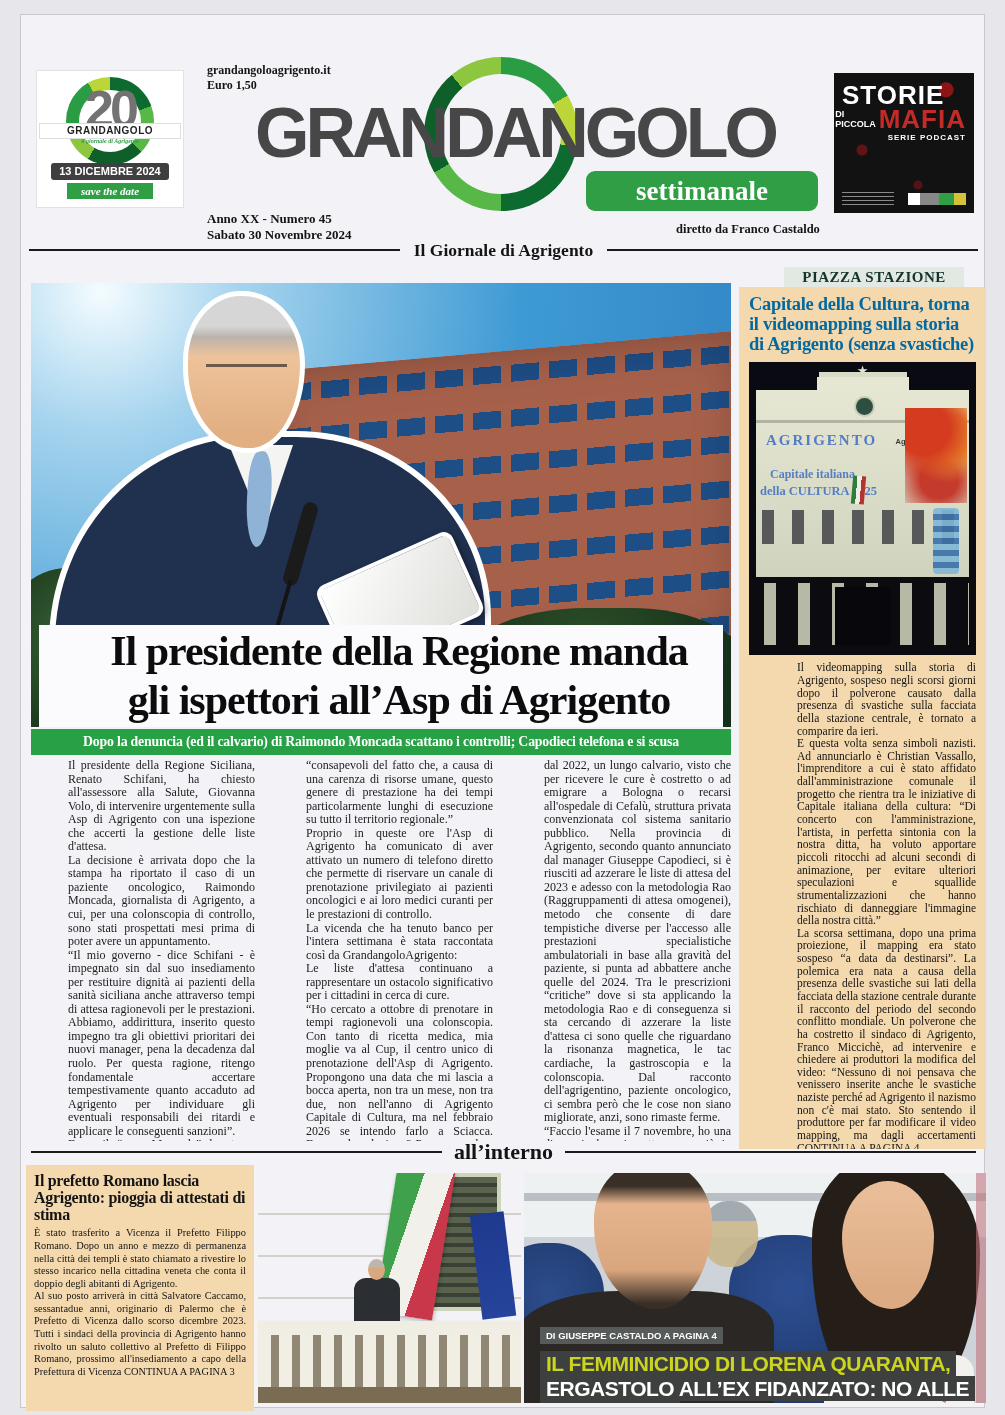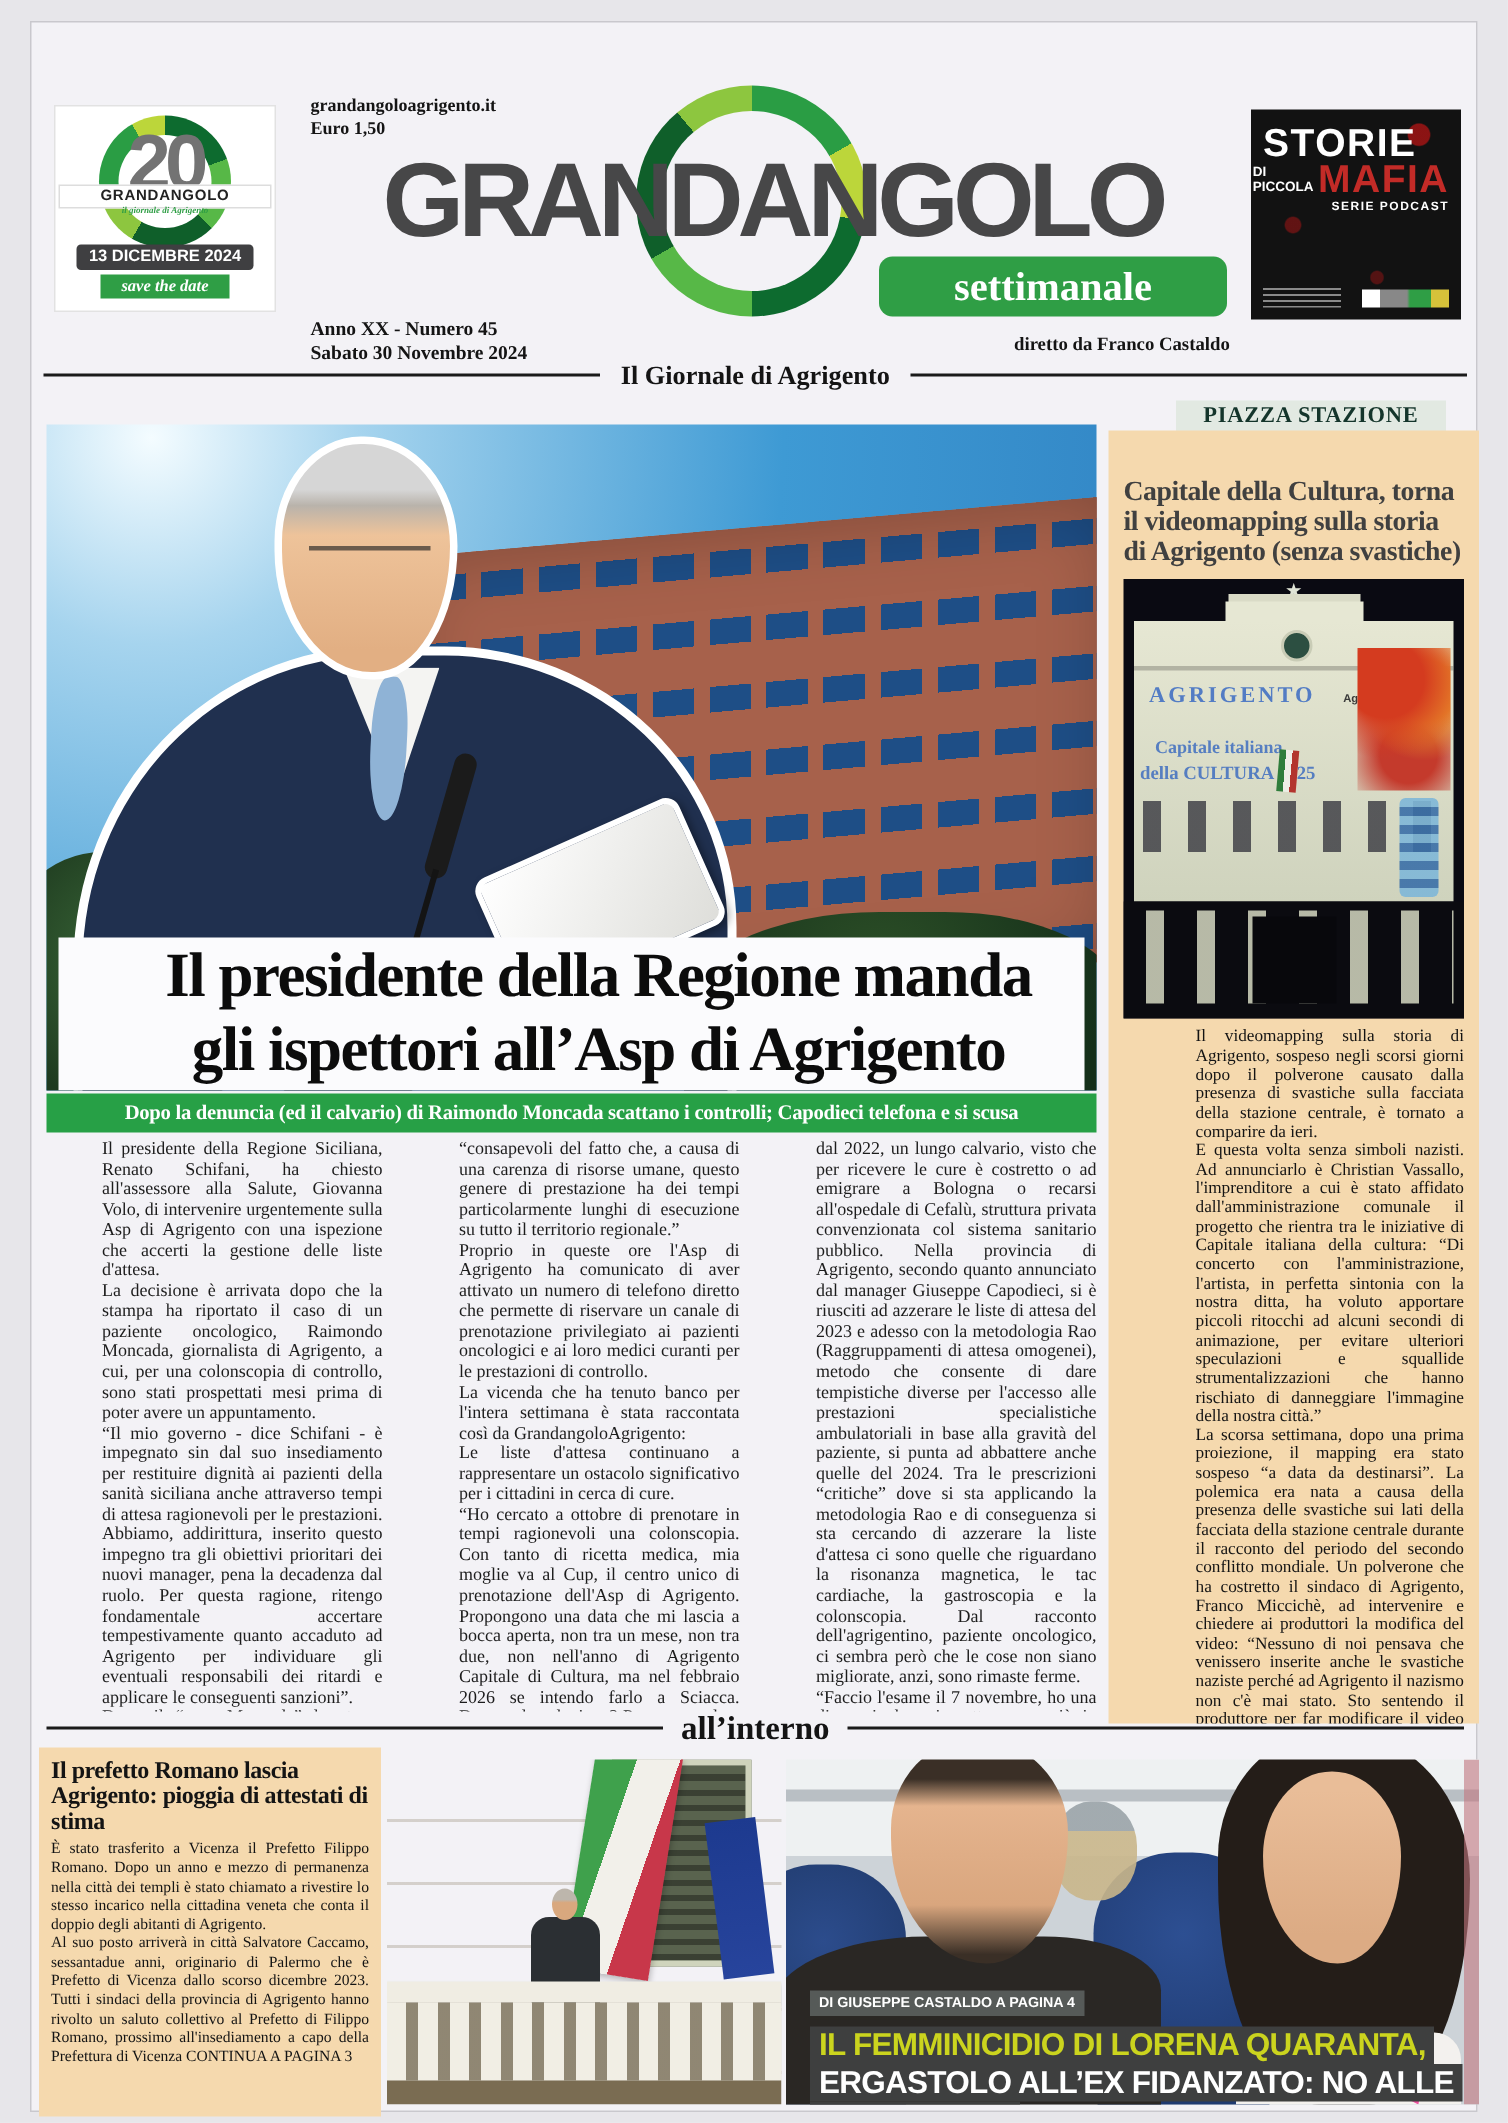--- a/index.html
+++ b/index.html
@@ -97,21 +97,21 @@
   
   .cols{position:absolute;left:10px;top:744px;width:700px;height:382px;display:flex;gap:14px;overflow:hidden;}
   .col{width:224px;font:400 12px/1.13 "Liberation Serif",serif;text-align:justify;color:#1c1c1c;margin-left:37px;}
   .col p{margin:0;}
 
   
   .sb-strip{position:absolute;left:763px;top:252px;width:180px;background:#e2e9e2;text-align:center;
             font:700 15px/21px "Liberation Serif",serif;color:#14352b;letter-spacing:.5px;}
   .sb-box{position:absolute;left:718px;top:272px;width:247px;height:862px;background:#f5d9ae;
           box-sizing:border-box;padding:8px 10px;overflow:hidden;}
-  .sb-title{font:700 18.5px/1.07 "Liberation Serif",serif;color:#404040;letter-spacing:-.3px;margin-top:24px;}
+  .sb-title{font:700 18.5px/1.07 "Liberation Serif",serif;color:#0369a1;letter-spacing:-.3px;}
   .sb-body{font:400 11.5px/1.1 "Liberation Serif",serif;text-align:justify;margin-top:6px;margin-left:48px;}
   .sb-body p{margin:0;}
 
   .station{position:relative;width:227px;height:293px;background:#0a0a12;margin:8px 0 6px;overflow:hidden;}
   .st-star{position:absolute;left:0;right:0;top:2px;text-align:center;color:#dfe3d5;font:400 13px/14px "DejaVu Sans",sans-serif;}
   .st-facade{position:absolute;left:7px;right:7px;top:28px;bottom:78px;
              background:linear-gradient(180deg,#e6e7d3,#cfd3bd);}
   .st-pediment{position:absolute;left:50%;top:-13px;width:92px;height:13px;margin-left:-46px;background:#e6e7d3;
                box-shadow:0 -7px 0 -2px #dadbc7;}
   .st-clock{position:absolute;left:50%;top:6px;width:17px;height:17px;margin-left:-9px;border-radius:50%;

